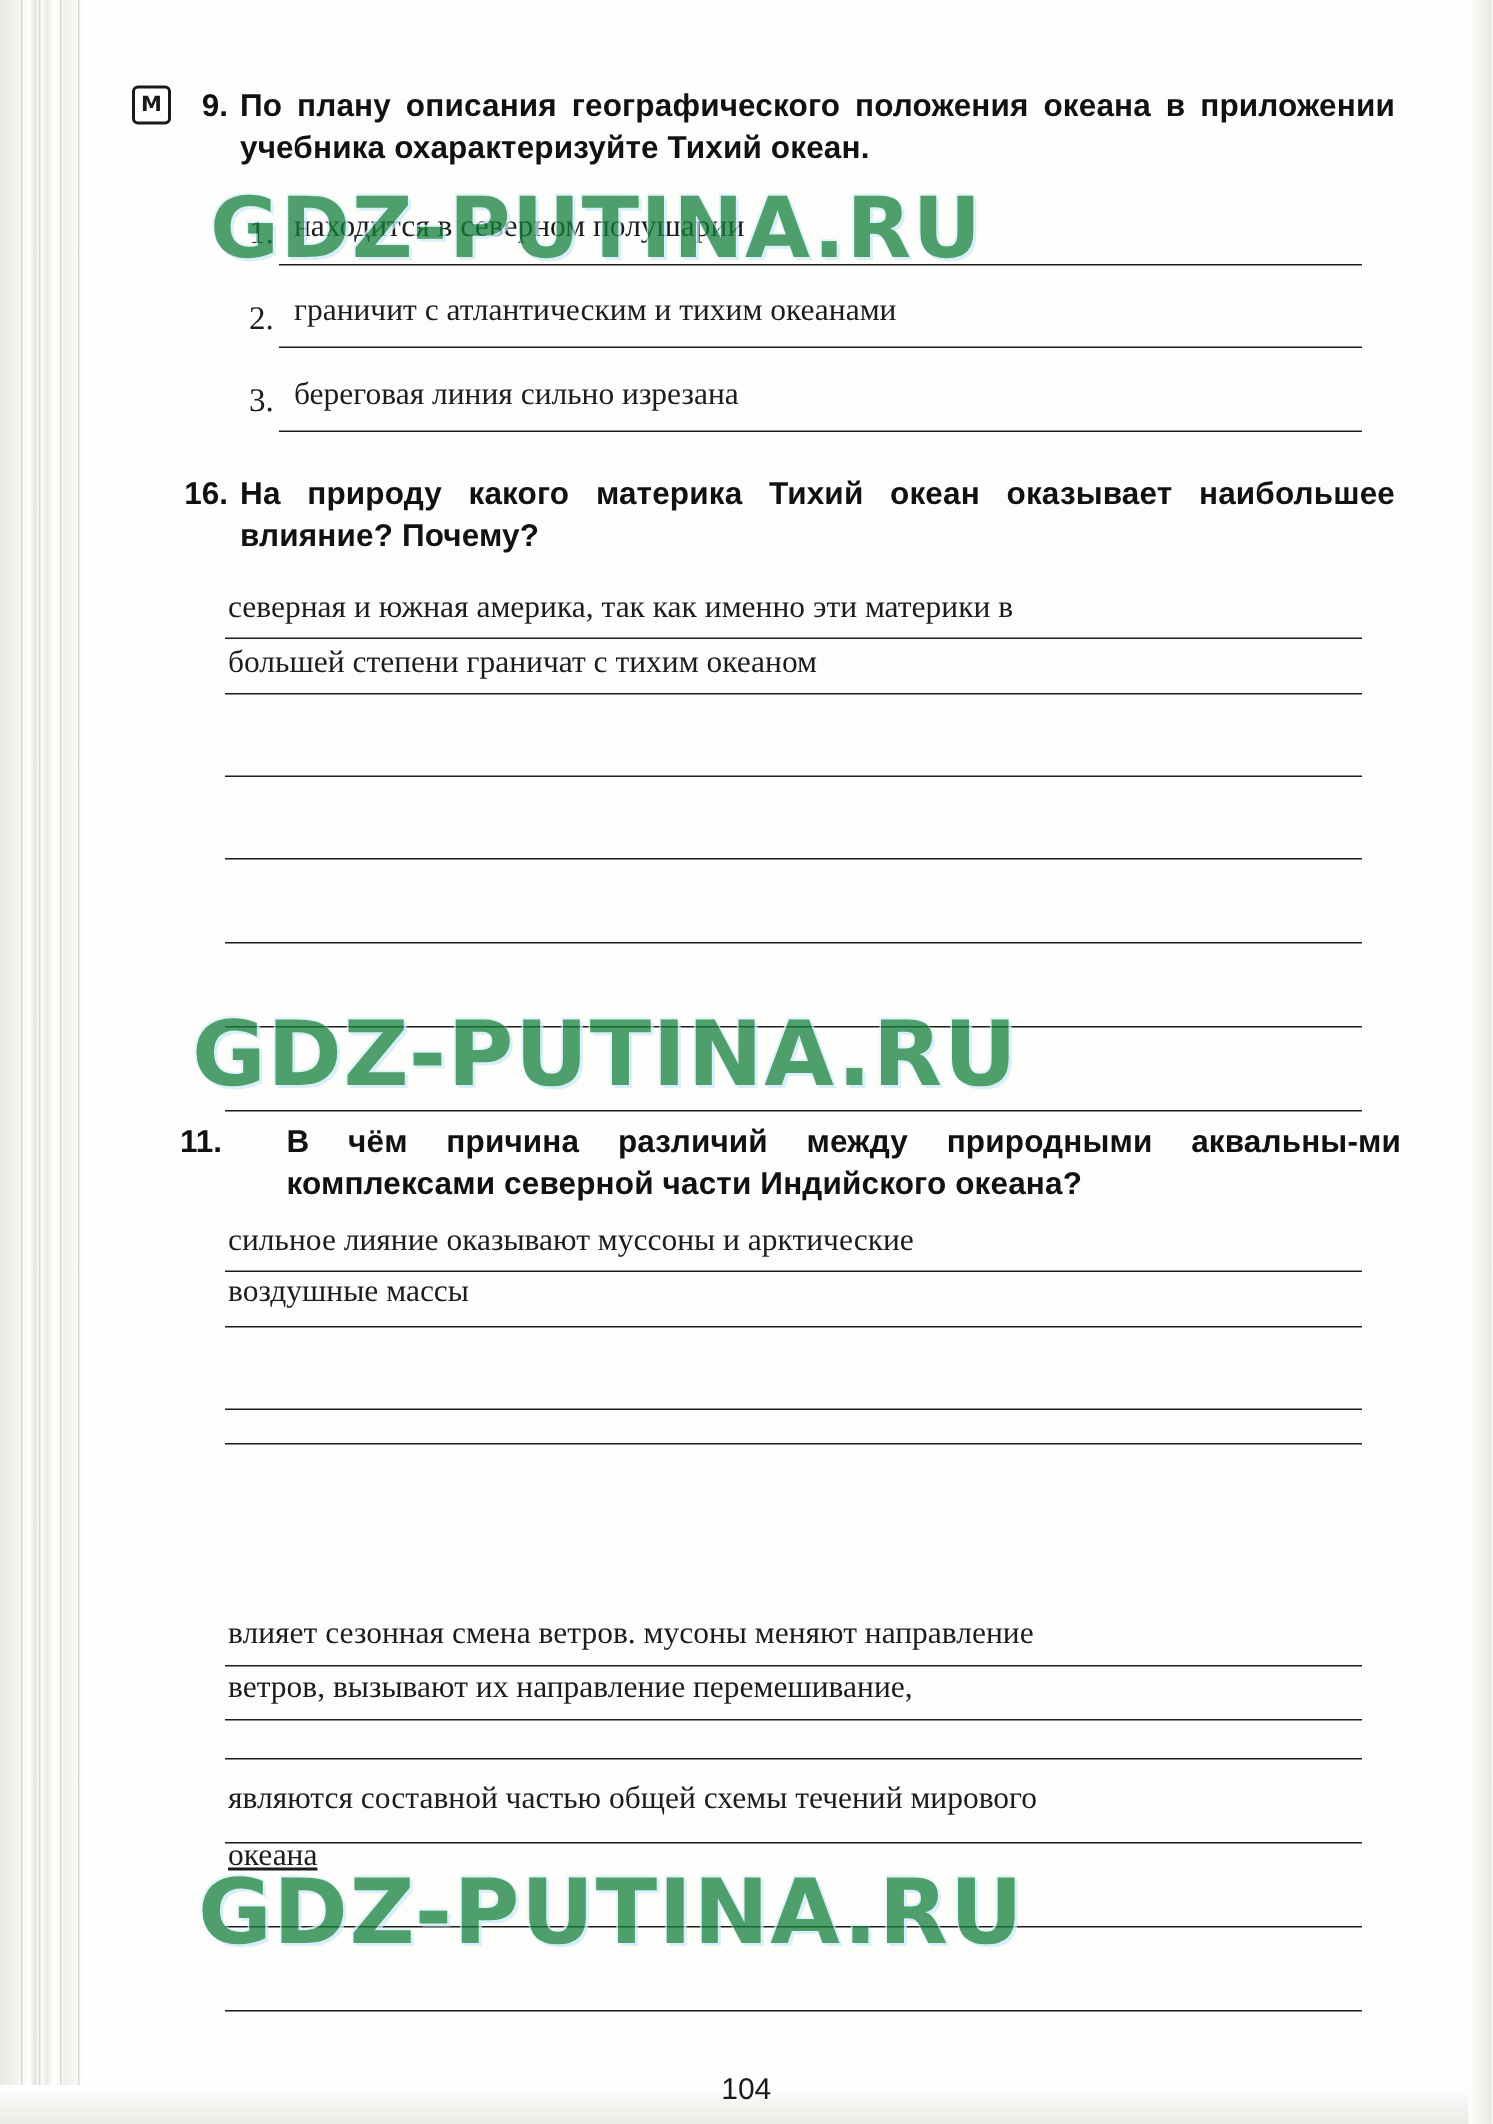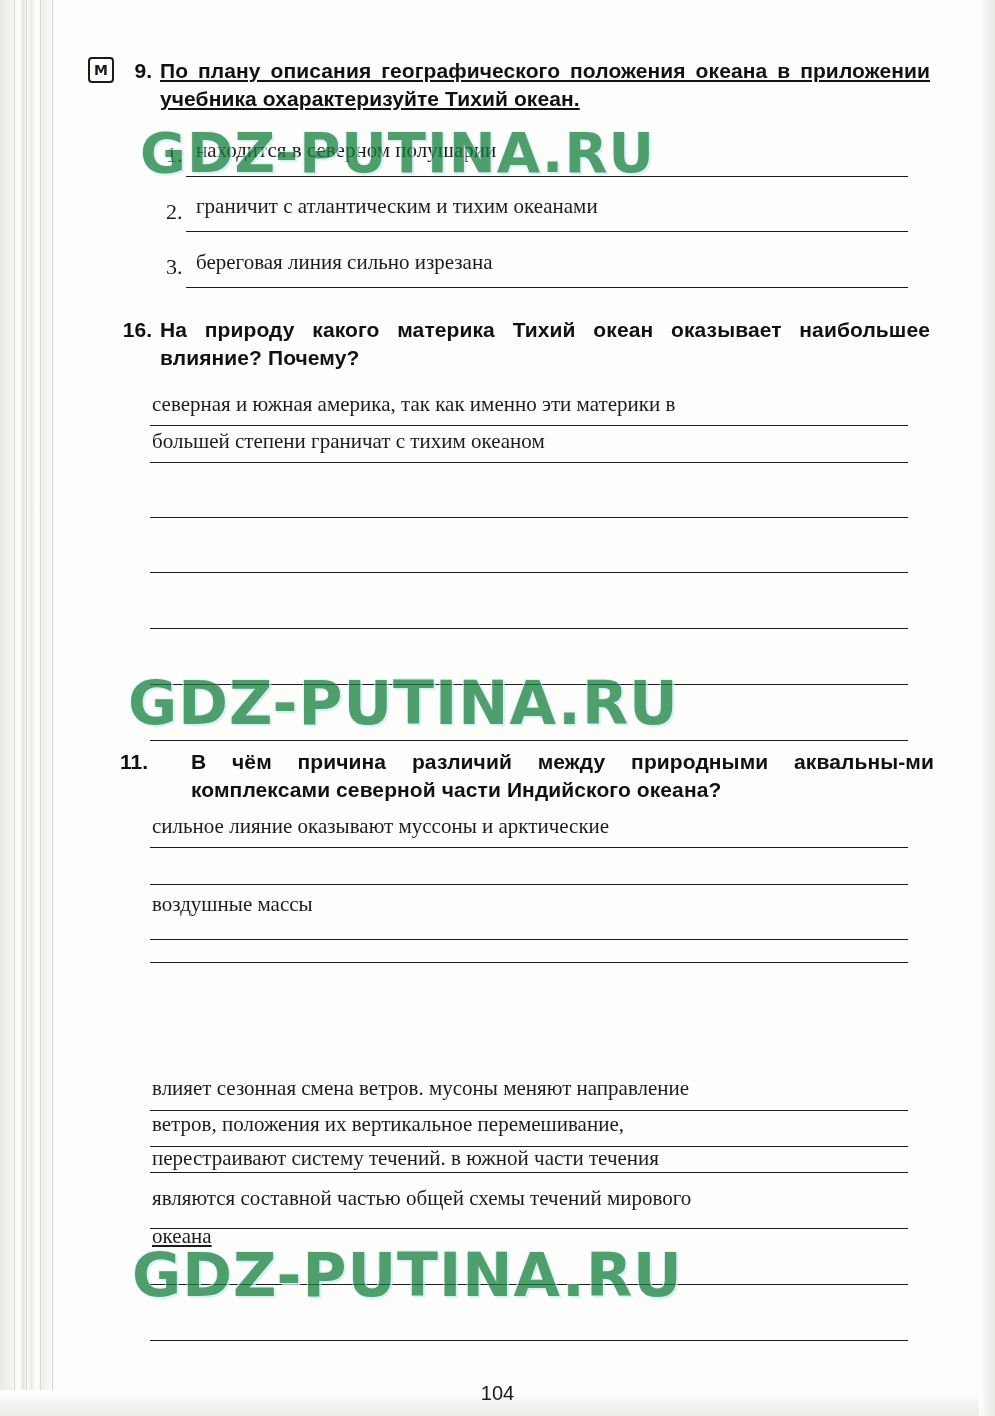--- a/index.html
+++ b/index.html
@@ -154,21 +154,21 @@
   <div class="scan-edge-line" style="left:52px;"></div>
   <div class="scan-bottom"></div>
   <div class="scan-right"></div>
 
   <div class="content">
 
     <div class="metro-badge" style="left:88px; top:57px;">M</div>
 
     <div class="task" style="left:112px; top:57px; width:820px;">
       <div class="task-num">9.</div>
-      <div class="task-text" style="width:770px;text-decoration:underline;">По плану описания географического положения океана в приложении учебника охарактеризуйте Тихий океан.</div>
+      <div class="task-text" style="width:770px;">По плану описания географического положения океана в приложении учебника охарактеризуйте Тихий океан.</div>
     </div>
 
     <div class="lnum" style="left:166px; top:142px;">1.</div>
     <div class="ans" style="left:196px; top:138px;text-align:right;">находится в северном полушарии</div>
     <div class="line" style="left:186px; top:176px; width:722px;"></div>
 
     <div class="lnum" style="left:166px; top:199px;">2.</div>
     <div class="ans" style="left:196px; top:194px;text-align:center;">граничит с атлантическим и тихим океанами</div>
     <div class="line" style="left:186px; top:231px; width:722px;"></div>
 
@@ -194,34 +194,33 @@
     <div class="line" style="left:150px; top:740px; width:758px;"></div>
 
     <div class="task" style="left:108px; top:748px; width:826px;gap:35px;">
       <div class="task-num">11.</div>
       <div class="task-text" style="width:776px;">В чём причина различий между природными аквальны-ми комплексами северной части Индийского океана?</div>
     </div>
 
     <div class="ans" style="left:152px; top:814px;">сильное лияние оказывают муссоны и арктические</div>
     <div class="line" style="left:150px; top:847px; width:758px;"></div>
 
-    <div class="ans" style="left:152px; top:848px;margin-top:44px;">воздушные массы</div>
+    <div class="ans" style="left:152px; top:848px;">воздушные массы</div>
     <div class="line" style="left:150px; top:884px; width:758px;"></div>
 
     <div class="line" style="left:150px; top:939px; width:758px;"></div>
     <div class="line" style="left:150px; top:962px; width:758px;"></div>
 
 
     <div class="ans" style="left:152px; top:1076px;">влияет сезонная смена ветров. мусоны меняют направление</div>
     <div class="line" style="left:150px; top:1110px; width:758px;"></div>
 
-    <div class="ans" style="left:152px; top:1112px;">ветров, положения их вертикальное перемешивание,</div>
+    <div class="ans" style="left:152px; top:1112px;">ветров, вызывают их направление перемешивание,</div>
     <div class="line" style="left:150px; top:1146px; width:758px;"></div>
 
-    <div class="ans" style="left:152px; top:1146px;">перестраивают систему течений. в южной части течения</div>
     <div class="line" style="left:150px; top:1172px; width:758px;"></div>
 
     <div class="ans" style="left:152px; top:1186px;">являются составной частью общей схемы течений мирового</div>
     <div class="line" style="left:150px; top:1228px; width:758px;"></div>
 
     <div class="ans" style="left:152px; top:1224px;text-decoration:underline;">океана</div>
     <div class="line" style="left:150px; top:1284px; width:758px;"></div>
 
     <div class="line" style="left:150px; top:1340px; width:758px;"></div>
 

